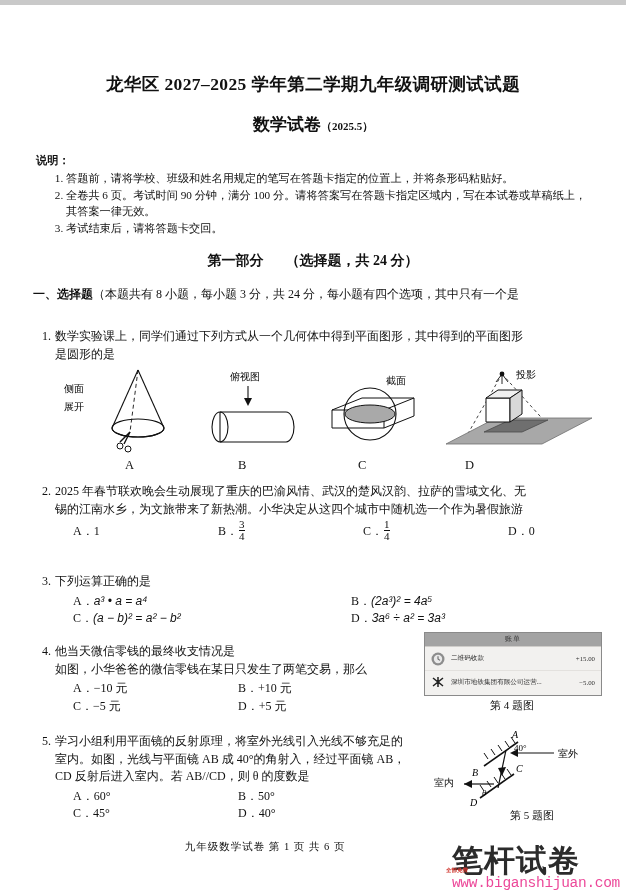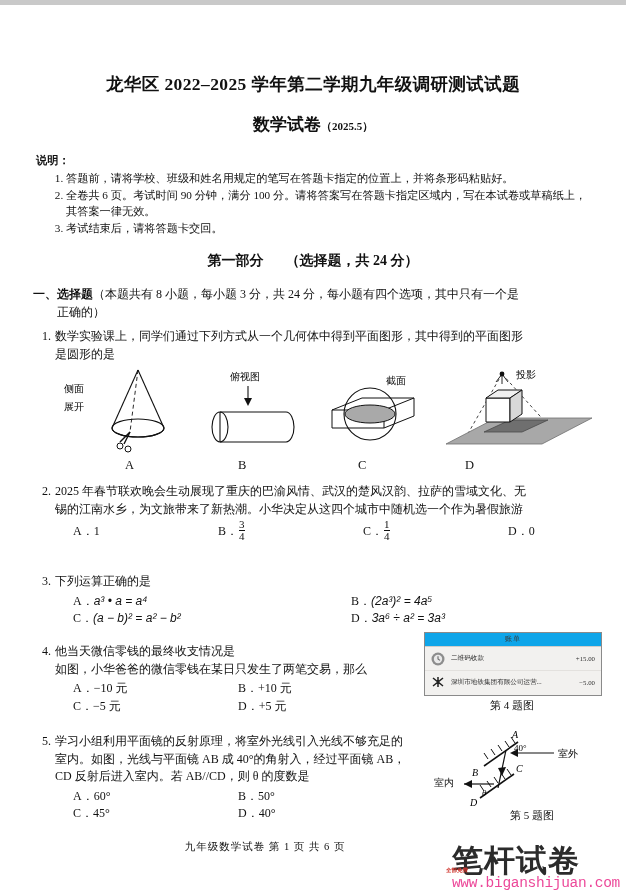--- a/index.html
+++ b/index.html
@@ -48,21 +48,21 @@
         vertical-align:middle;line-height:11px;font-size:11px;margin:0 1px;position:relative;top:-1px;}
   .frac .den{border-top:1px solid #111;padding-top:0px;}
 
   
   .fig1{position:absolute;top:366px;left:40px;width:545px;height:110px;}
   .caplabel{position:absolute;font-size:12.5px;font-family:"Liberation Serif",serif;}
 
   
   .bill{position:absolute;left:424px;top:632px;width:176px;height:62px;
         border:1px solid #8a8a8a;background:#f2f1ef;overflow:hidden;}
-  .bill-hd{height:13px;background:#0ea5e9;border-bottom:1px solid #cfcdca;
+  .bill-hd{height:13px;background:#a3a3a3;border-bottom:1px solid #cfcdca;
            font-size:7px;text-align:center;color:#3b3b3b;line-height:13px;letter-spacing:1px;}
   .bill-row{display:flex;align-items:center;height:23px;padding:0 6px;box-sizing:border-box;}
   .bill-row + .bill-row{border-top:1px solid #e3e1de;}
   .bill-ic{width:14px;height:14px;flex:0 0 14px;margin-right:6px;display:flex;
            align-items:center;justify-content:center;}
   .bill-nm{flex:1;font-size:6.6px;color:#2e2e2e;white-space:nowrap;overflow:hidden;}
   .bill-amt{font-size:6.8px;color:#2e2e2e;}
   .figcap{position:absolute;font-size:11px;text-align:center;}
 
   
@@ -79,41 +79,40 @@
   .wm .free{position:absolute;left:-6px;bottom:17px;font-size:5.5px;color:#d0342c;
             font-weight:bold;font-family:"Liberation Sans",sans-serif;}
 </style>
 </head>
 <body>
 
 <div class="top-strip"></div>
 
 <div class="page">
 
-  <div class="title1">龙华区 2022–2025 学年第二学期九年级调研测试试题</div>
+  <div class="title1">龙华区 2027–2025 学年第二学期九年级调研测试试题</div>
   <div class="title2">
     <span>数学试卷</span><span class="date">（2025.5）</span>
   </div>
 
   <div class="notes">
     <div class="lbl">说明：</div>
     <ol>
       <li>答题前，请将学校、班级和姓名用规定的笔写在答题卡指定的位置上，并将条形码粘贴好。</li>
       <li>全卷共 6 页。考试时间 90 分钟，满分 100 分。请将答案写在答题卡指定区域内，写在本试卷或草稿纸上，其答案一律无效。</li>
       <li>考试结束后，请将答题卡交回。</li>
     </ol>
   </div>
 
   <div class="part">
     <span>第一部分</span><span class="sp"></span><span>（选择题，共 24 分）</span>
   </div>
 
   <div class="sec">
     <b>一、选择题</b><span>（本题共有 8 小题，每小题 3 分，共 24 分，每小题有四个选项，其中只有一个是</span>
-    <span class="ind">正确的）</span>
   </div>
 
   <div class="q" style="top:328px;left:33px;width:562px;">
     <span class="num">1.</span>
     <div class="body">
       <div>数学实验课上，同学们通过下列方式从一个几何体中得到平面图形，其中得到的平面图形</div>
       <div>是圆形的是</div>
     </div>
   </div>
 

